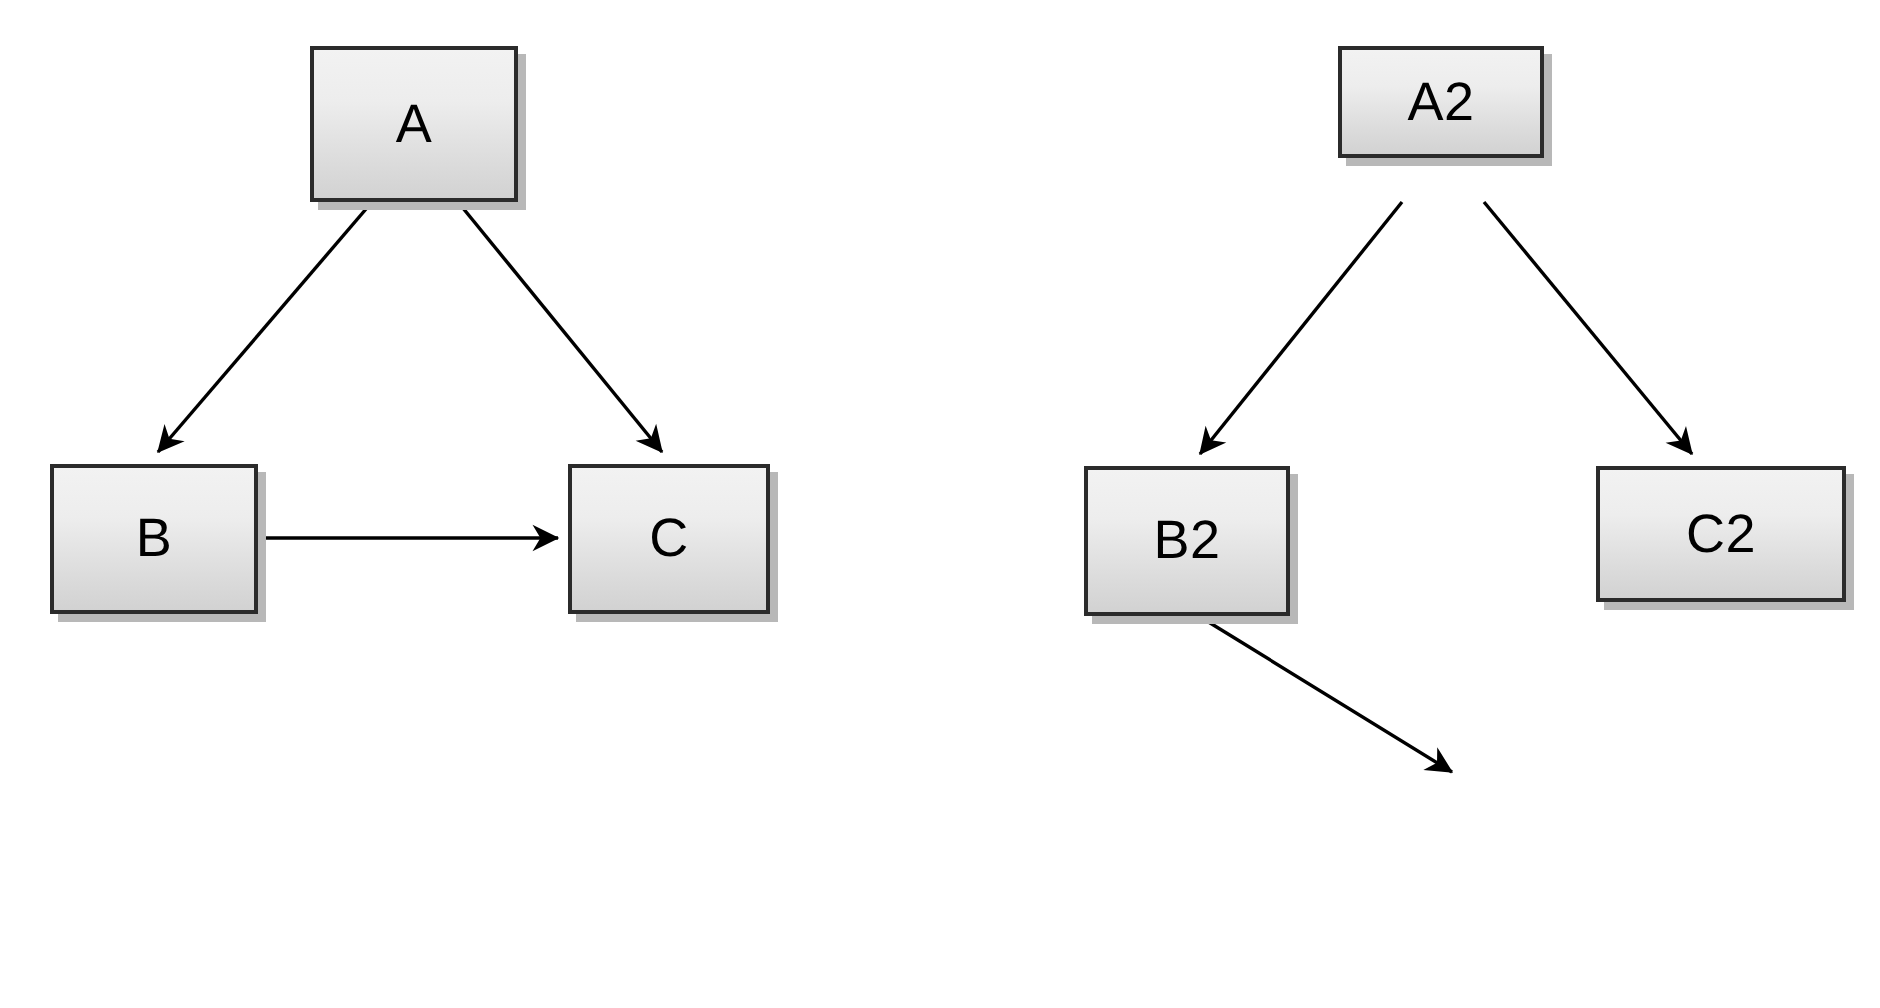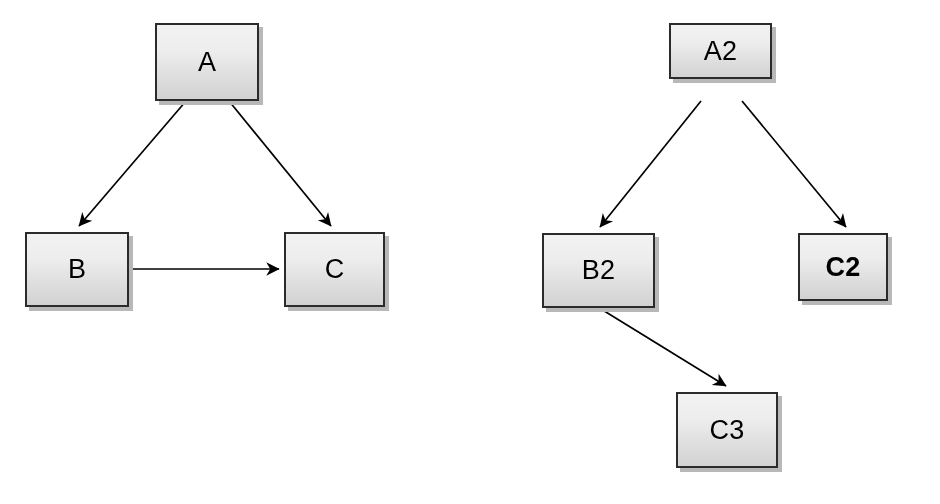--- a/index.html
+++ b/index.html
@@ -85,25 +85,22 @@
   </div>
 
   <div class="node" style="left:284px; top:232px; width:101px; height:75px;">
     <span class="node-label">C</span>
   </div>
 
   <div class="node" style="left:669px; top:23px; width:103px; height:56px;">
     <span class="node-label">A2</span>
   </div>
 
-  <div class="node" style="left:542px; top:233px; width:113px; height:75px;">
+  <div class="node" style="left:542px; top:233px; width:103px; height:75px;">
     <span class="node-label">B2</span>
   </div>
 
-  <div class="node" style="left:798px; top:233px; width:90px; height:68px;font-weight:bold;">
+  <div class="node" style="left:798px; top:233px; width:125px; height:68px;">
     <span class="node-label">C2</span>
   </div>
 
-  <div class="node" style="left:676px; top:392px; width:102px; height:76px;">
-    <span class="node-label">C3</span>
-  </div>
 
 </div>
 
 </body></html>

